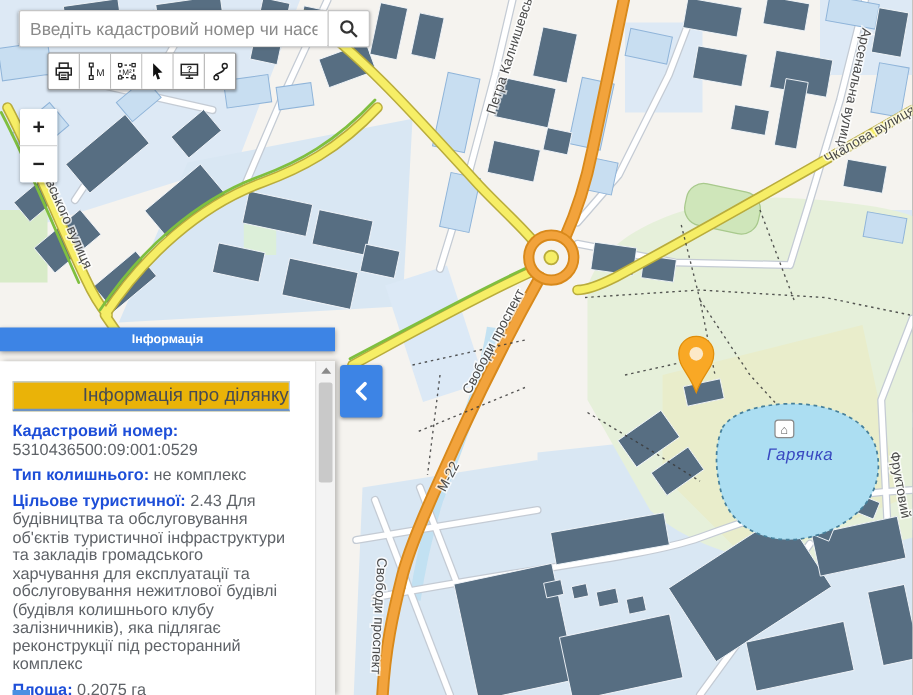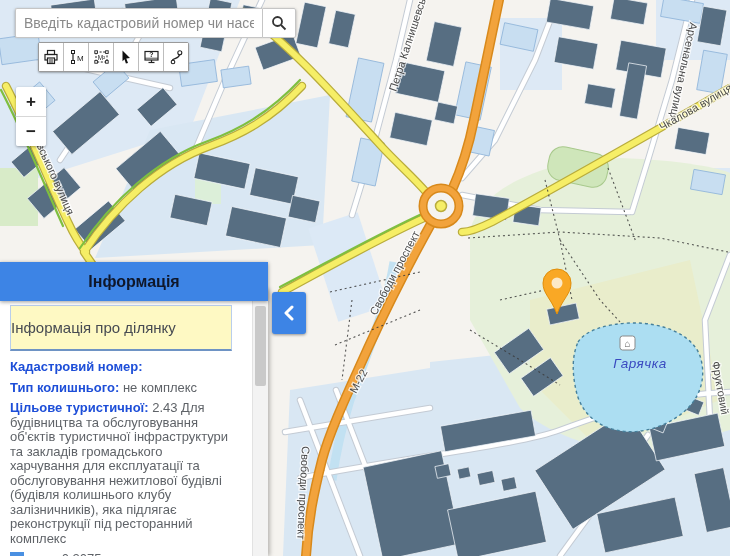--- a/index.html
+++ b/index.html
@@ -36,28 +36,28 @@
   .tool:last-child{border-right:none;}
   .tool svg{display:block;}
   .tool svg text{font-family:"Liberation Sans",sans-serif;}
   
   .zoomctl{position:absolute;left:16px;top:87px;width:30px;box-shadow:0 1px 3px rgba(0,0,0,.35);
      border-radius:2px;overflow:hidden;}
   .zbtn{width:30px;height:29px;background:#fff;display:flex;align-items:center;justify-content:center;
      font-size:17px;font-weight:bold;color:#222;cursor:pointer;}
   .zbtn+.zbtn{border-top:1px solid #d7d7d7;}
   
-  .panel-header{position:absolute;left:0;top:262px;width:268px;height:39px;background:#3D84E5;
-     color:#0f172a;font-size:16px;font-weight:bold;display:flex;align-items:center;justify-content:center;
+  .panel-header{position:absolute;left:0;top:262px;width:268px;height:19px;background:#3D84E5;
+     color:#ffffff;font-size:10px;font-weight:bold;display:flex;align-items:center;justify-content:center;
      box-shadow:0 1px 4px rgba(0,0,0,.4);z-index:5;}
   .panel-body{position:absolute;left:0;top:289px;width:268px;height:267px;background:#fff;z-index:4;
      box-shadow:2px 0 4px rgba(0,0,0,.25);}
   .panel-content{position:absolute;left:10px;top:0;width:225px;height:267px;overflow:hidden;}
-  .section-box{margin-top:16px;width:220px;background:#fef9c3;border:1px solid #B9CEEC;
-     border-bottom:2px solid #6E93C4;text-align:left;font-size:15px;color:#474B52;padding:13px 0;}
+  .section-box{margin-top:16px;width:220px;background:#eab308;border:1px solid #B9CEEC;
+     border-bottom:2px solid #6E93C4;text-align:right;font-size:15px;color:#474B52;padding:2px 0;}
   .fields{margin-top:9px;font-size:13px;line-height:14.5px;color:#5F6368;}
   .fieldrow{margin-bottom:6px;}
   .flabel{font-weight:bold;color:#1d4ed8;}
   
   .vscroll{position:absolute;right:0;top:0;width:15px;height:267px;background:#F3F3F3;
      border-left:1px solid #e2e2e2;}
   .varrow{width:15px;height:15px;display:flex;align-items:center;justify-content:center;cursor:pointer;}
   .tri-up{width:0;height:0;border-left:4px solid transparent;border-right:4px solid transparent;
      border-bottom:5px solid #8a8a8a;}
   .vthumb{position:absolute;left:2px;top:17px;width:11px;height:80px;background:#C9C9C9;border-radius:2px;cursor:pointer;}
@@ -342,20 +342,21 @@
   </div>
 
   <div class="panel-header">Інформація</div>
 
   <div class="panel-body">
     <div class="panel-content">
       <div class="section-box">Інформація про ділянку</div>
       <div class="fields">
         <div class="fieldrow">
           <div class="flabel">Кадастровий номер:</div>
+          <div>5310436500:09:001:0529</div>
         </div>
         <div class="fieldrow">
           <span class="flabel">Тип колишнього:</span>
           <span>не комплекс</span>
         </div>
         <div class="fieldrow">
           <span class="flabel">Цільове туристичної:</span>
           <span>2.43 Для будівництва та обслуговування об'єктів туристичної інфраструктури та закладів громадського харчування для експлуатації та обслуговування нежитлової будівлі (будівля колишнього клубу залізничників), яка підлягає реконструкції під ресторанний комплекс</span>
         </div>
         <div class="fieldrow">

